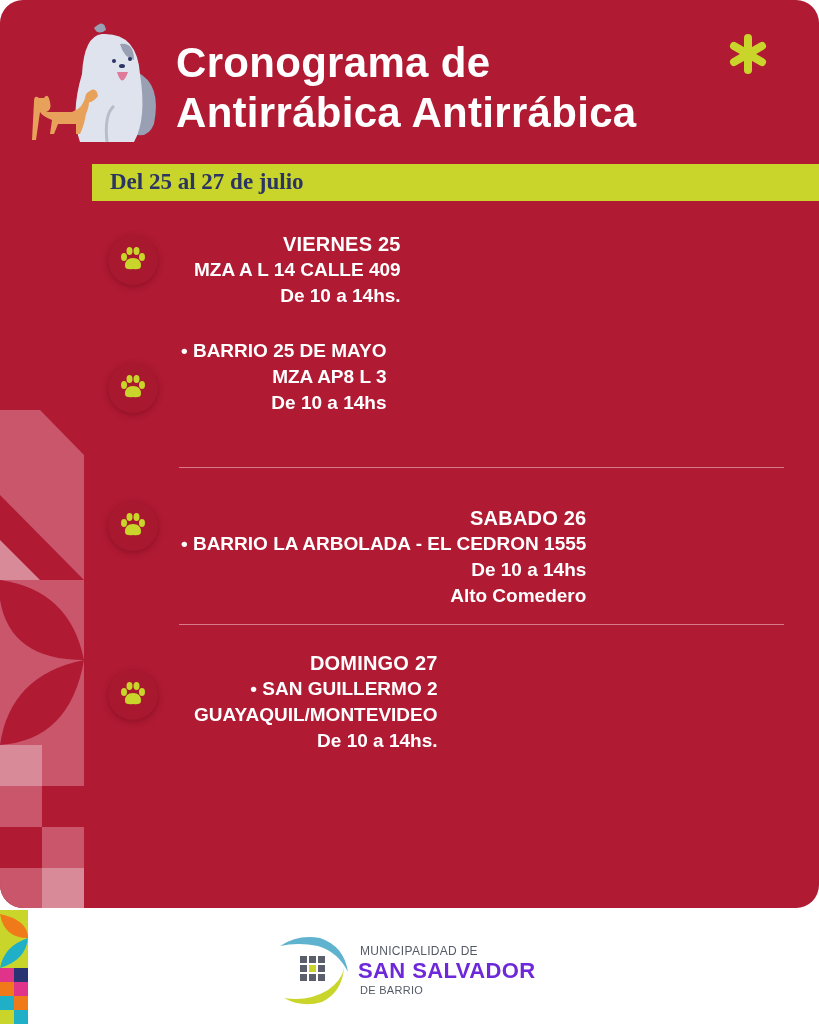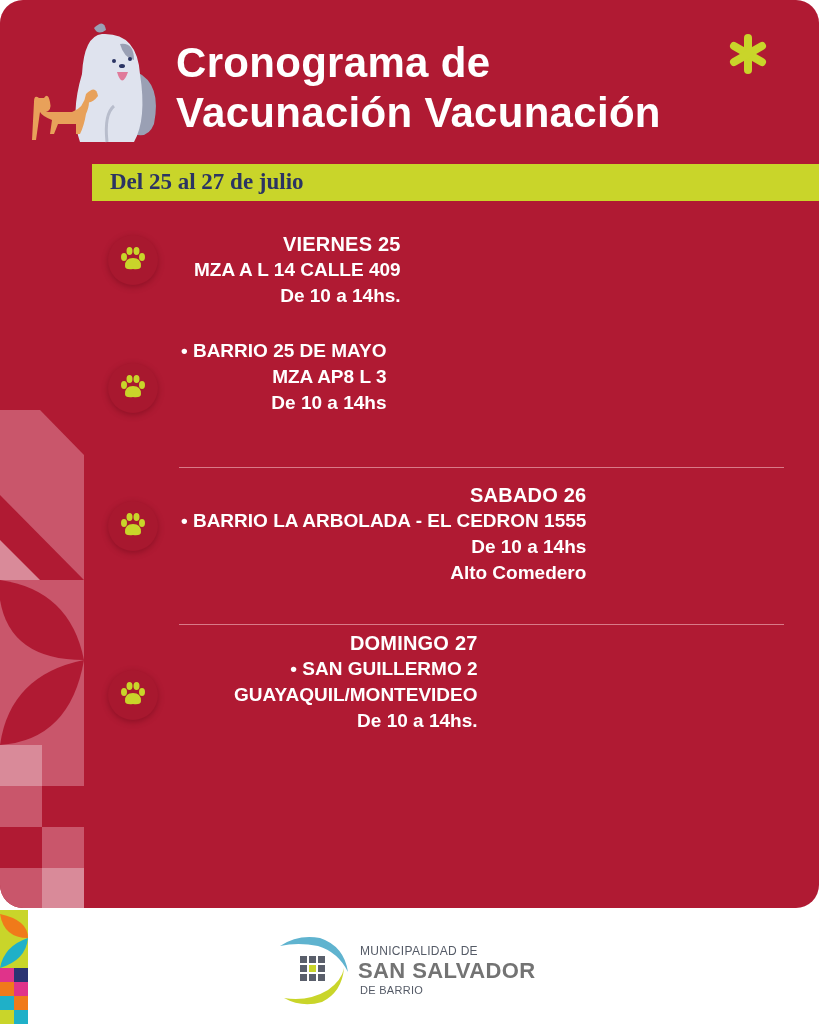--- a/index.html
+++ b/index.html
@@ -30,21 +30,21 @@
   .block .indent { padding-left:13px; }
 
   .divider { position:absolute; left:179px; width:605px; height:1px; background:#d97a88; }
 
   
   .footer { position:absolute; left:0; top:910px; width:819px; height:114px; background:#ffffff; }
   .footer-deco { position:absolute; left:0; top:0; width:28px; height:114px; }
   .logo { position:absolute; left:278px; top:22px; width:270px; height:80px;text-align:center; }
   .logo .mark { position:absolute; left:0; top:0; width:80px; height:76px; }
   .logo .t1 { position:absolute; left:82px; top:12px; font-size:12px; color:#545a66; letter-spacing:0.3px; white-space:nowrap; }
-  .logo .t2 { position:absolute; left:80px; top:26px; font-size:22px; font-weight:bold; color:#737373; letter-spacing:0.4px; white-space:nowrap; }
+  .logo .t2 { position:absolute; left:80px; top:26px; font-size:22px; font-weight:bold; color:#6d28d9; letter-spacing:0.4px; white-space:nowrap; }
   .logo .t3 { position:absolute; left:82px; top:52px; font-size:11px; color:#545a66; letter-spacing:0.3px; white-space:nowrap; }
 </style>
 </head>
 <body>
 
 <div class="poster">
 
   <svg class="deco" viewBox="0 0 84 910" preserveAspectRatio="none">
     <polygon points="0,410 40,410 84,455 84,580 0,580" fill="#c9566b"></polygon>
     <polygon points="0,495 84,580 0,580" fill="#b01a33"></polygon>
@@ -71,21 +71,21 @@
     <circle cx="108" cy="45" r="2" fill="#2b3463"></circle>
     <ellipse cx="100" cy="52" rx="3" ry="2" fill="#2b3463"></ellipse>
     <path d="M95,58 Q100,75 106,58 Z" fill="#e07a9a"></path>
     <path d="M85,128 Q82,100 92,92" stroke="#b8bdcc" stroke-width="3" fill="none"></path>
     <path d="M12,88 Q12,80 17,84 L22,84 Q26,78 28,88 Q30,96 24,98 L50,98 Q62,94 64,80 Q70,86 64,100 Q62,112 58,120 L54,120 L54,110 L36,110 L32,120 L28,120 L30,106 Q20,102 18,98 L14,126 L10,126 Z" fill="#e8a15a"></path>
     <path d="M64,80 Q74,70 76,82 Q70,90 64,88 Z" fill="#e8a15a"></path>
   </svg>
 
   <div class="title">
     <span class="l1">Cronograma de</span>
-    <span class="l2">Vacunación Vacunación</span>
+    <span class="l2">Antirrábica Antirrábica</span>
   </div>
 
   <svg class="star" viewBox="0 0 40 44">
     <g stroke="#c9d52a" stroke-width="8" stroke-linecap="round">
       <line x1="20" y1="6" x2="20" y2="38"></line>
       <line x1="6" y1="14" x2="34" y2="30"></line>
       <line x1="6" y1="30" x2="34" y2="14"></line>
     </g>
   </svg>
 
@@ -144,30 +144,30 @@
     <span class="line indent">De 10 a 14hs.</span>
   </div>
   <div class="block" style="top:338px;">
     <span class="line">• BARRIO 25 DE MAYO</span>
     <span class="line indent">MZA AP8   L 3</span>
     <span class="line indent">De 10 a 14hs</span>
   </div>
 
   <div class="divider" style="top:467px;"></div>
 
-  <div class="block" style="top:482px;">
+  <div class="block" style="top:505px;">
     <span class="day">SABADO 26</span>
     <span class="line">• BARRIO LA ARBOLADA  -  EL CEDRON 1555</span>
     <span class="line indent">De 10 a 14hs</span>
     <span class="line indent">Alto Comedero</span>
   </div>
 
   <div class="divider" style="top:624px;"></div>
 
-  <div class="block" style="top:630px;margin-left:40px;">
+  <div class="block" style="top:650px;">
     <span class="day">DOMINGO 27</span>
     <span class="line">• SAN GUILLERMO 2</span>
     <span class="line indent">GUAYAQUIL/MONTEVIDEO</span>
     <span class="line indent">De 10 a 14hs.</span>
   </div>
 </div>
 
 <div class="footer">
   <svg class="footer-deco" viewBox="0 0 28 114" preserveAspectRatio="none">
     <rect x="0" y="0" width="28" height="58" fill="#c9d52a"></rect>

